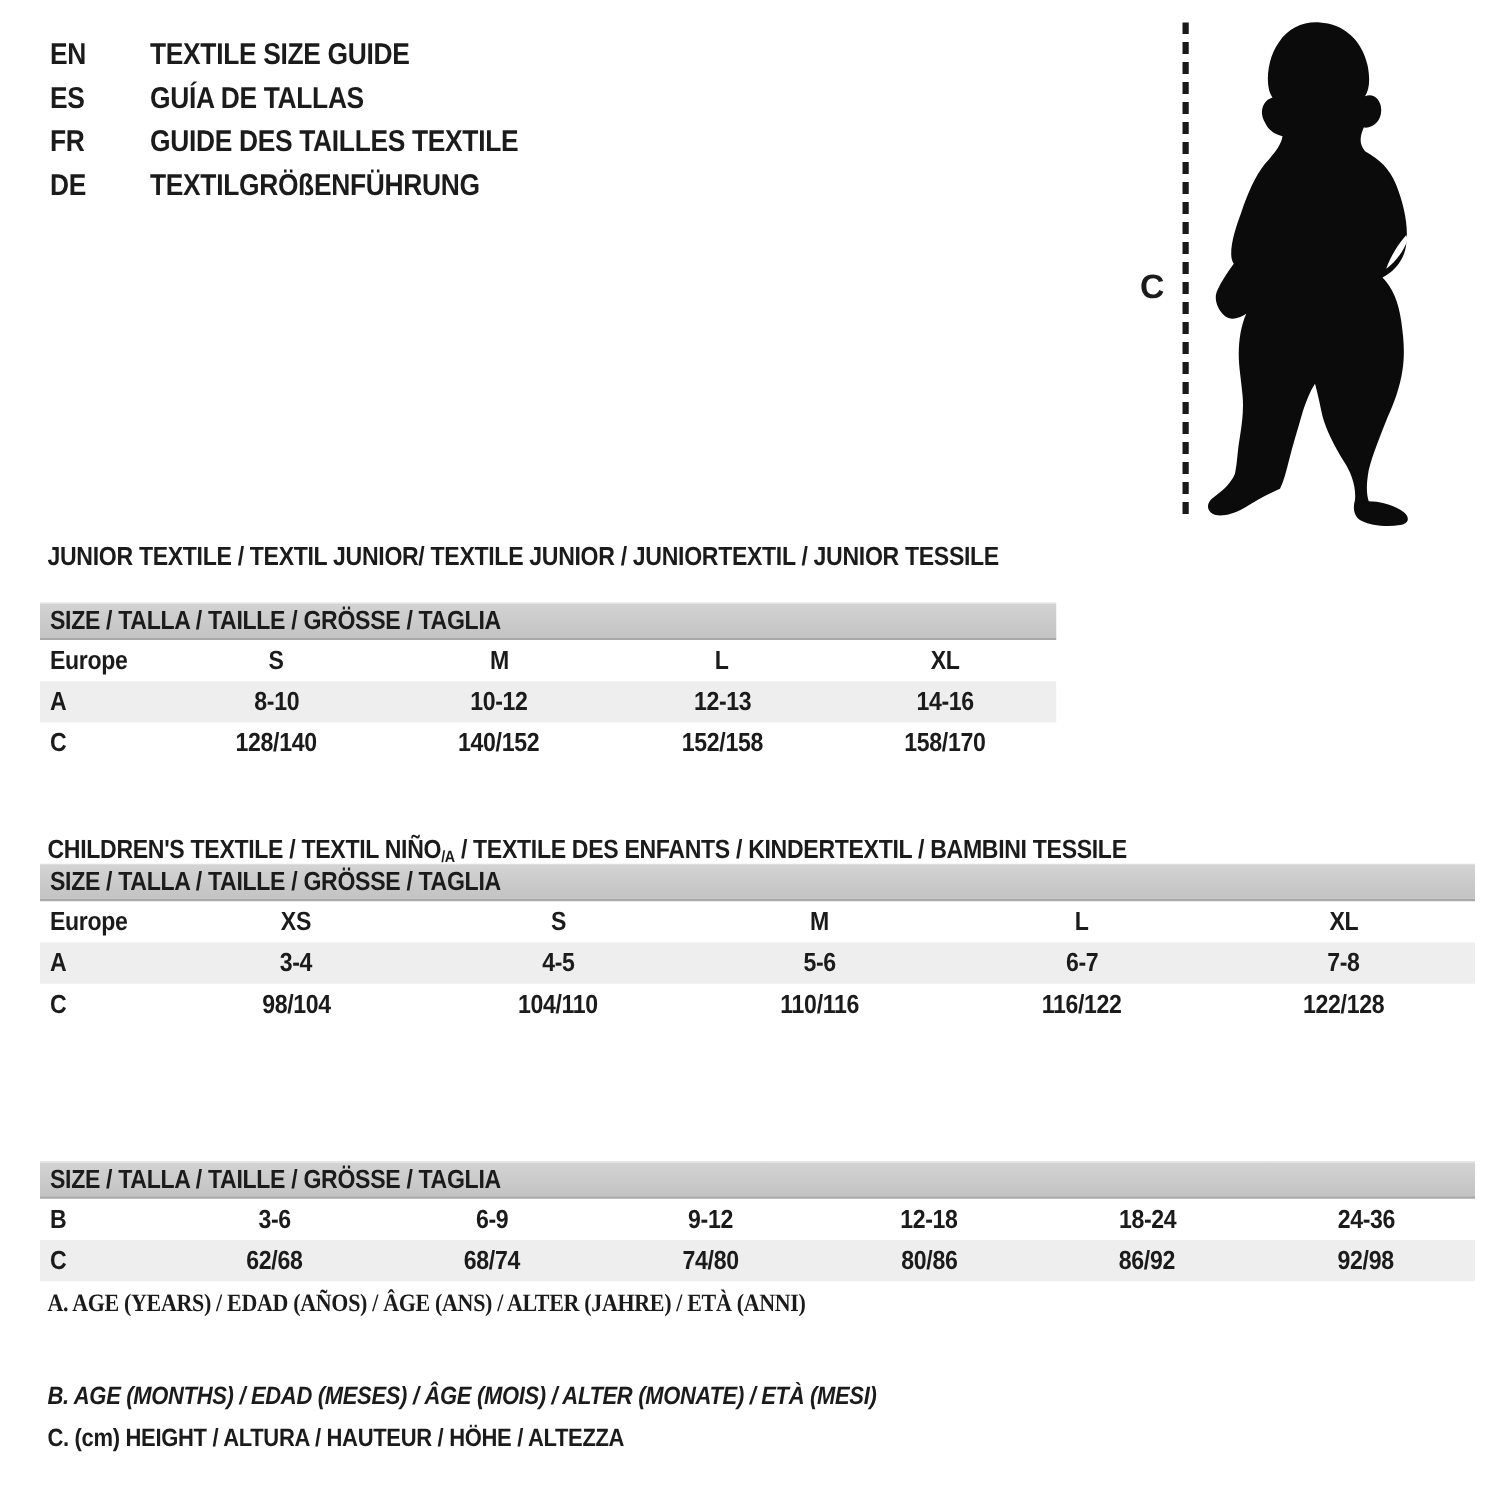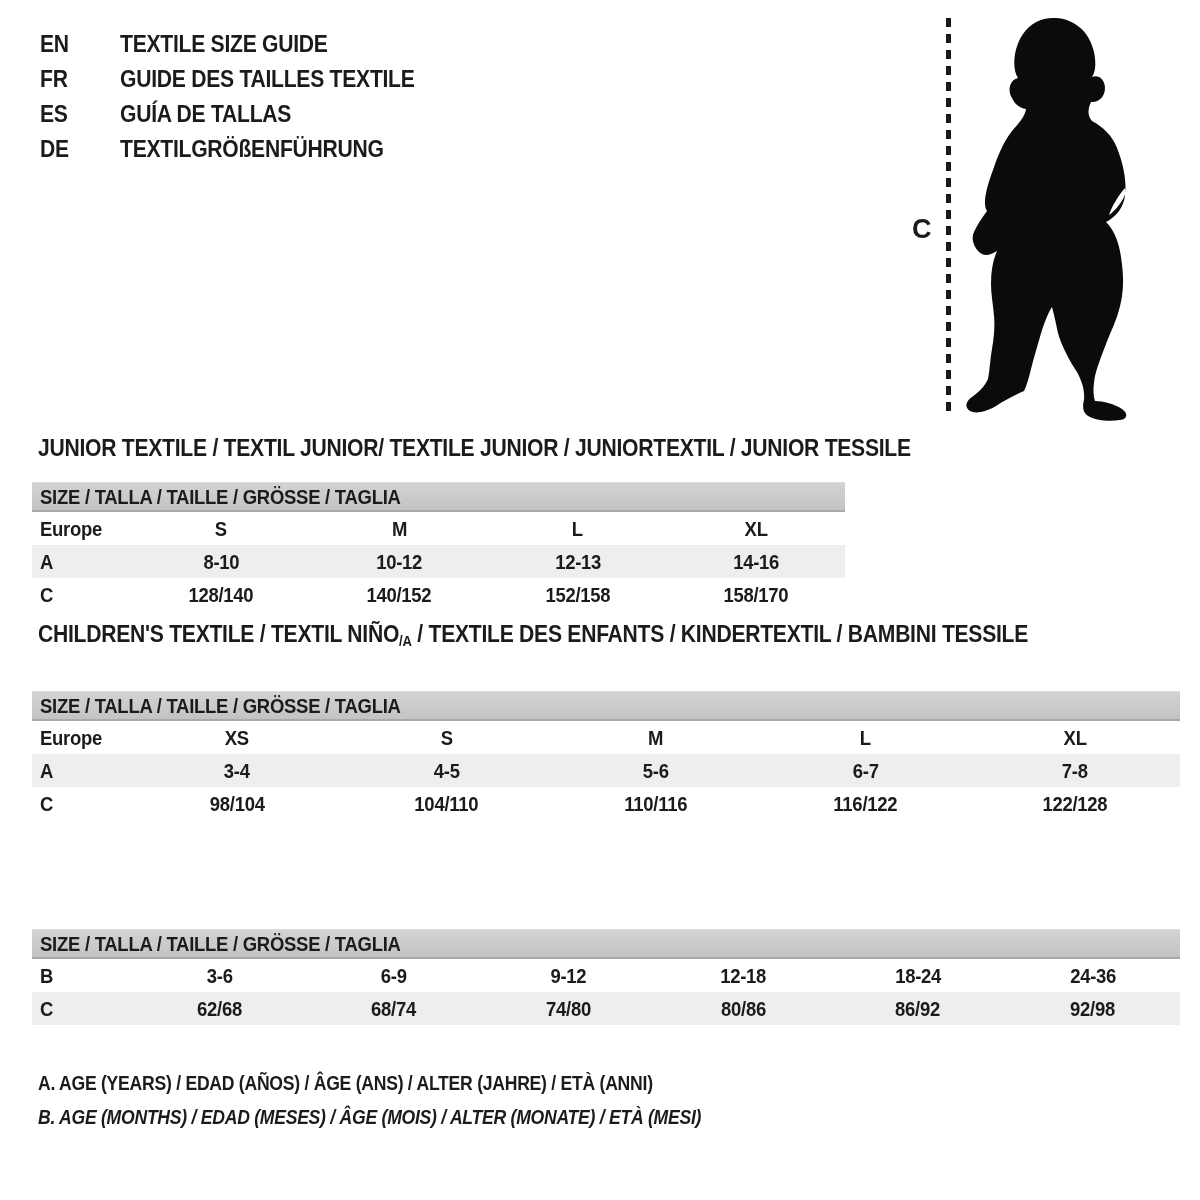--- a/index.html
+++ b/index.html
@@ -18,21 +18,21 @@
 
   
   .measure-line {
     position:absolute; left:946px; top:18px; width:5px; height:396px;
     background:repeating-linear-gradient(to bottom,#191919 0 9px, transparent 9px 16px);
   }
   .measure-label { position:absolute; left:912px; top:214px; font-size:27px; font-weight:700; }
   .figure-svg { position:absolute; left:963px; top:14px; }
 
   
-  .sec-title { position:absolute; left:38px; font-size:24px; font-weight:700; }
+  .sec-title { position:absolute; left:38px; font-size:21px; font-weight:700; }
   .subsmall { font-size:0.62em; vertical-align:-0.28em; }
 
   
   .size-table { position:absolute; left:32px; }
   .bar {
     height:30px; display:flex; align-items:center; padding-left:8px; box-sizing:border-box;
     background:linear-gradient(#d3d3d3,#c3c3c3); border-bottom:2px solid #a9a9a9; border-top:1px solid #dedede;
     font-size:21px; font-weight:700;
   }
   .trow { display:flex; height:33px; align-items:center; font-size:21px; font-weight:700; }
@@ -47,26 +47,26 @@
 <body>
 
 <div id="page">
 
   <div class="lang-block">
     <div class="lang-row">
       <span class="lang-code"><span class="cxl">EN</span></span>
       <span class="cxl">TEXTILE SIZE GUIDE</span>
     </div>
     <div class="lang-row">
+      <span class="lang-code"><span class="cxl">ES</span></span>
+      <span class="cxl">GUÍA DE TALLAS</span>
+    </div>
+    <div class="lang-row">
       <span class="lang-code"><span class="cxl">FR</span></span>
       <span class="cxl">GUIDE DES TAILLES TEXTILE</span>
-    </div>
-    <div class="lang-row">
-      <span class="lang-code"><span class="cxl">ES</span></span>
-      <span class="cxl">GUÍA DE TALLAS</span>
     </div>
     <div class="lang-row">
       <span class="lang-code"><span class="cxl">DE</span></span>
       <span class="cxl">TEXTILGRÖßENFÜHRUNG</span>
     </div>
   </div>
 
   <div class="measure-line"></div>
   <div class="measure-label">C</div>
   <svg class="figure-svg" width="175" height="408" viewBox="0 0 175 408">
@@ -139,21 +139,21 @@
     </div>
     <div class="trow">
       <div class="tlabel"><span class="cxl">C</span></div>
       <div class="tcell"><span class="cx">128/140</span></div>
       <div class="tcell"><span class="cx">140/152</span></div>
       <div class="tcell"><span class="cx">152/158</span></div>
       <div class="tcell"><span class="cx">158/170</span></div>
     </div>
   </div>
 
-  <div class="sec-title" style="top:620px;">
+  <div class="sec-title" style="top:668px;">
     <span class="cxl"><span>CHILDREN'S TEXTILE / TEXTIL NIÑO</span><span class="subsmall">/A</span><span> / TEXTILE DES ENFANTS / KINDERTEXTIL / BAMBINI TESSILE</span></span>
   </div>
   <div class="size-table" style="top:691px; width:1148px;">
     <div class="bar">
       <span class="cxl">SIZE / TALLA / TAILLE / GRÖSSE / TAGLIA</span>
     </div>
     <div class="trow">
       <div class="tlabel"><span class="cxl">Europe</span></div>
       <div class="tcell"><span class="cx">XS</span></div>
       <div class="tcell"><span class="cx">S</span></div>
@@ -196,20 +196,23 @@
       <div class="tlabel"><span class="cxl">C</span></div>
       <div class="tcell"><span class="cx">62/68</span></div>
       <div class="tcell"><span class="cx">68/74</span></div>
       <div class="tcell"><span class="cx">74/80</span></div>
       <div class="tcell"><span class="cx">80/86</span></div>
       <div class="tcell"><span class="cx">86/92</span></div>
       <div class="tcell"><span class="cx">92/98</span></div>
     </div>
   </div>
 
-  <div class="legend-line" style="top:1072px;">
+  <div class="legend-line" style="top:1032px;font-family:Liberation Serif, serif;">
     <span class="cxl">A. AGE (YEARS) / EDAD (AÑOS) / ÂGE (ANS) / ALTER (JAHRE) / ETÀ (ANNI)</span>
   </div>
   <div class="legend-line" style="top:1106px;font-style:italic;">
     <span class="cxl">B. AGE (MONTHS) / EDAD (MESES) / ÂGE (MOIS) / ALTER (MONATE) / ETÀ (MESI)</span>
   </div>
+  <div class="legend-line" style="top:1140px;">
+    <span class="cxl">C. (cm) HEIGHT / ALTURA / HAUTEUR / HÖHE / ALTEZZA</span>
+  </div>
 
 </div>
 
 </body></html>

